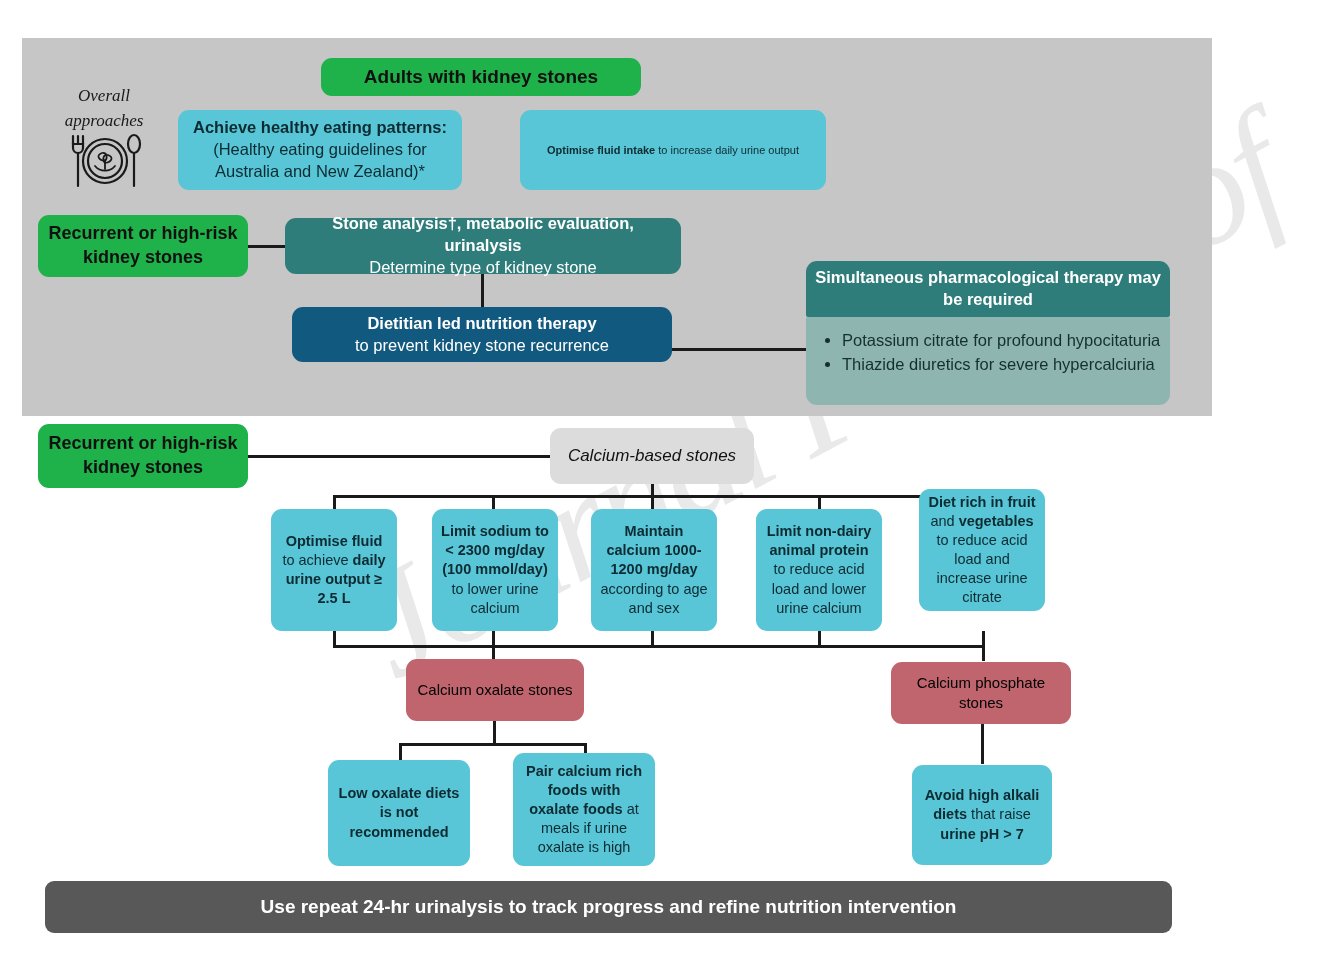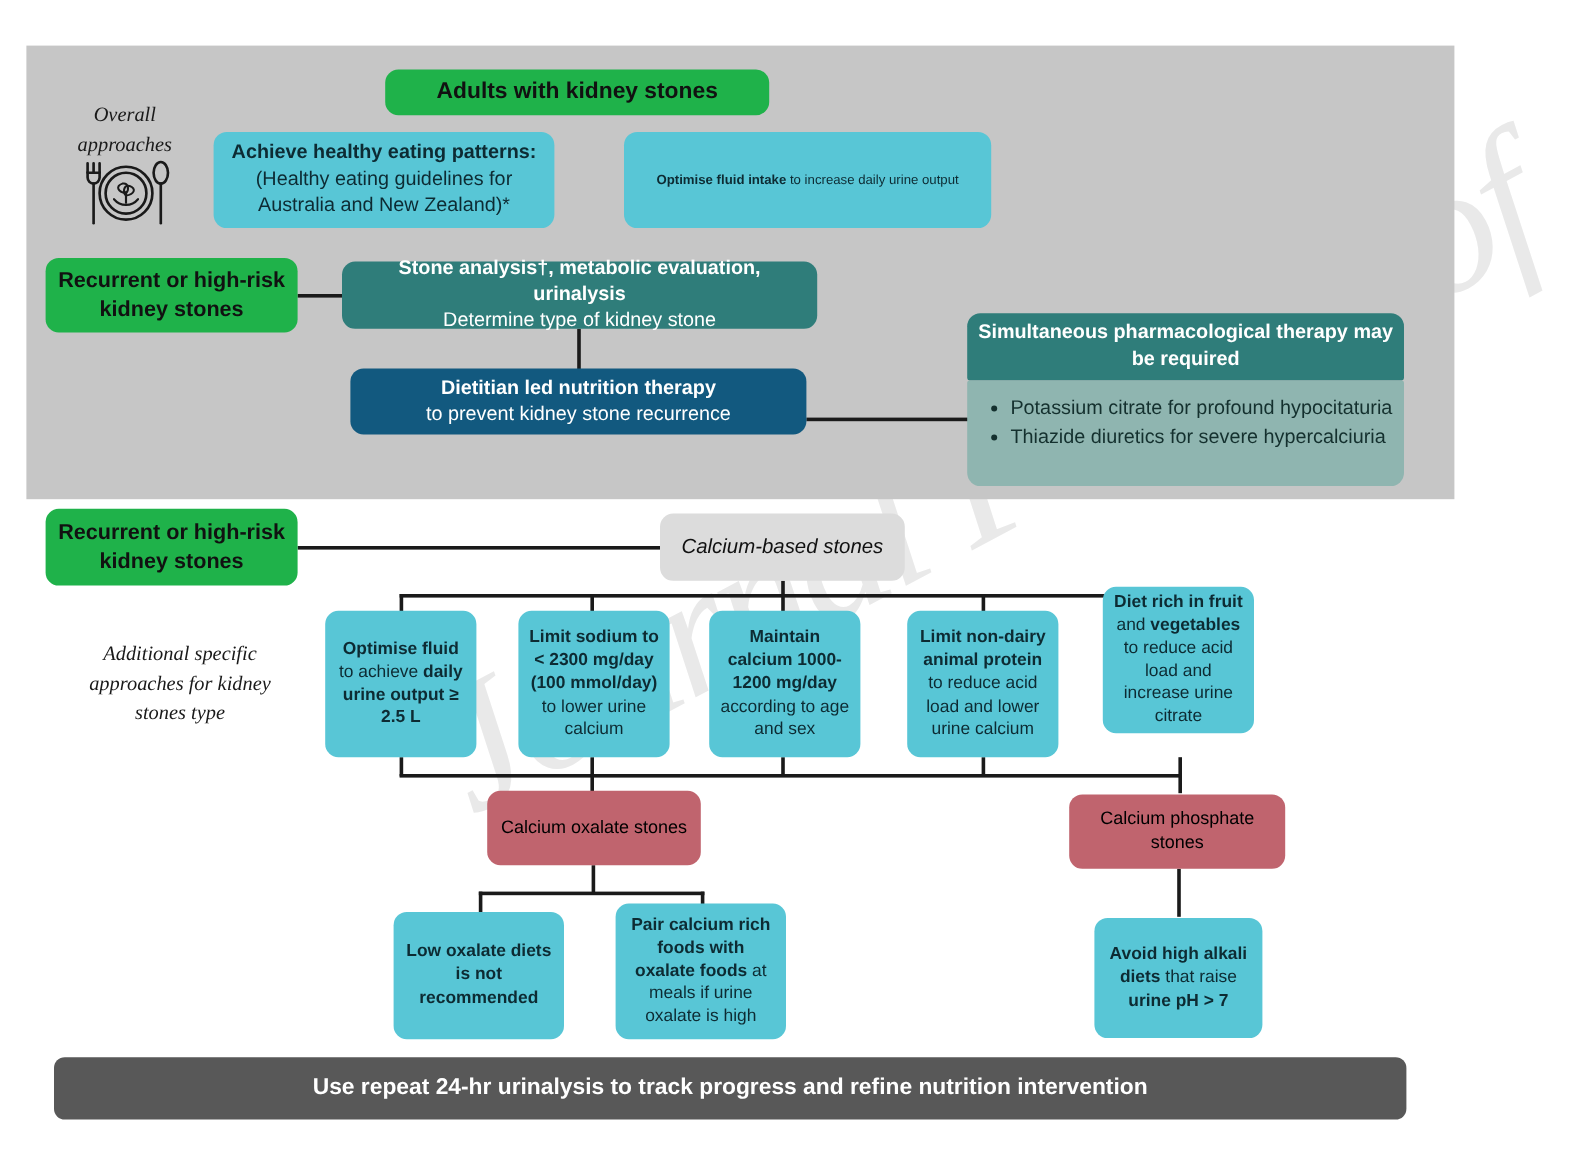--- a/index.html
+++ b/index.html
@@ -151,23 +151,20 @@
     <ul>
       <li>Potassium citrate for profound hypocitaturia</li>
       <li>Thiazide diuretics for severe hypercalciuria</li>
     </ul>
   </div>
 
   <div class="node green" style="left:38px;top:424px;width:210px;height:64px;font-size:18px;">
     <span class="txt">Recurrent or high-risk kidney stones</span>
   </div>
 
-  <div class="sidelabel" style="left:55px;top:533px;width:190px;">
-    Additional specific<br>approaches for kidney<br>stones type
-  </div>
 
   <div class="line h" style="left:248px;top:455px;width:302px;"></div>
 
   <div class="node grey" style="left:550px;top:428px;width:204px;height:56px;font-size:17px;">
     <span class="txt">Calcium-based stones</span>
   </div>
 
   <div class="line v" style="left:651px;top:484px;height:13px;"></div>
 
   <div class="line h" style="left:333px;top:495px;width:652px;"></div>

